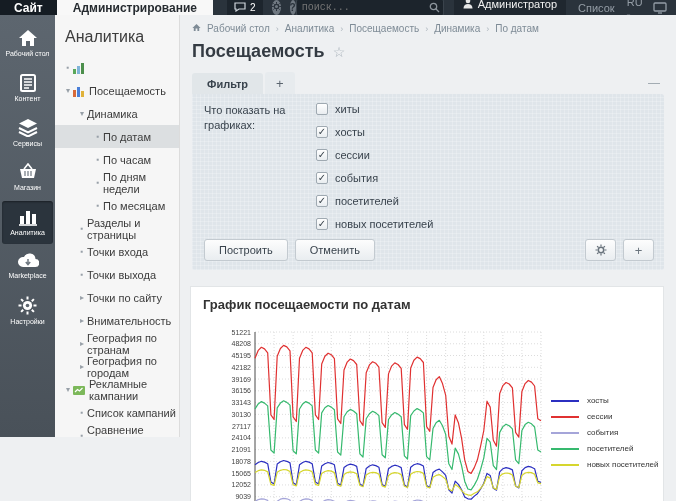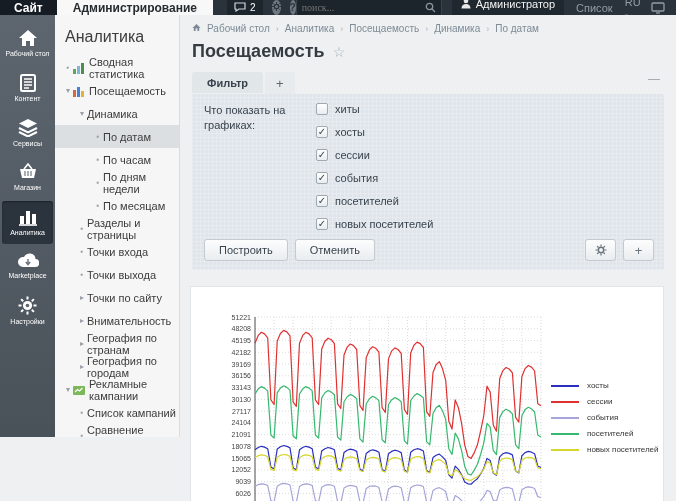--- a/index.html
+++ b/index.html
@@ -13,21 +13,21 @@
   .tab-admin { height:28px; line-height:28px; padding:0 16px; background:#f8f8f8; color:#262b30;
                font-size:12px; font-weight:bold; border-radius:3px 3px 0 0; }
   .notif { display:flex; align-items:center; gap:4px; background:#1d252d; border-radius:2px;
            height:18px; padding:0 7px; margin-left:14px; color:#fff; font-size:10px; }
   .circle-btn { width:15px; height:15px; border-radius:50%; background:#6f7881; margin-left:9px;
                 display:flex; align-items:center; justify-content:center; color:#2a333c;
                 font-size:10px; font-weight:bold; line-height:1; }
   .search { margin-left:auto; width:148px; height:17px; background:#1c242c; border:1px solid #3a434c;
             border-radius:2px; display:flex; align-items:center; padding:0 5px; }
   .search input { flex:1; background:transparent; border:none; outline:none; color:#9aa3ab;
-                  font-size:10px; font-family:Liberation Serif, serif; }
+                  font-size:10px; font-family:Liberation Mono, monospace; }
   .user-btn { display:flex; gap:5px; background:#1f272f; height:20px;
               border-radius:2px; padding:0 9px; margin-left:10px; color:#f2f2f2; font-size:11px; }
   .top-link { color:#949da6; font-size:11px; margin-left:12px; }
   .lang { color:#949da6; font-size:11px; margin-left:12px; }
   .lang .car { font-size:7px; color:#747d86; }
   .top-ic { margin-left:10px; display:flex; align-items:center; }
   .top-ic:last-child { margin-right:8px; }
 
   
   .app { display:flex; height:422px; }
@@ -53,21 +53,21 @@
   
   .main { flex:1; display:flex; flex-direction:column; background:#eef0f2; min-width:0; }
   .breadcrumb { display:flex; align-items:center; gap:6px; padding:8px 12px 4px; font-size:10px;
                 color:#7e8b96; }
   .bc-sep { color:#aeb7bf; font-size:9px; }
   .title-row { display:flex; align-items:center; padding:3px 12px 6px; }
   .page-title { font-size:18px; color:#343b43; font-weight:bold; }
   .fav-star { color:#a9b2ba; font-size:14px; margin-left:8px; }
 
   .filter-wrap { margin:4px 12px 0 12px; }
-  .ftabs { display:flex; align-items:flex-start; }
+  .ftabs { display:flex; align-items:center; }
   .ftab { background:#e1e6e9; border-radius:3px 3px 0 0; padding:5px 15px 4px; font-size:11px;
           font-weight:bold; color:#39434d; }
   .ftab-add { background:#e7ebee; border-radius:3px 3px 0 0; padding:4px 11px 3px; font-size:13px;
               color:#5a646e; margin-left:2px; }
   .fmin { margin-left:auto; color:#9aa3ab; font-size:12px; padding:0 4px; }
   .fpanel { background:#dfe5ea;
             background-image:repeating-linear-gradient(0deg, rgba(255,255,255,.22) 0 1px, transparent 1px 4px),
                              repeating-linear-gradient(90deg, rgba(255,255,255,.22) 0 1px, transparent 1px 4px);
             border-radius:0 3px 3px 3px; padding:9px 10px 9px 12px; }
   .frow { display:flex; }
@@ -241,21 +241,20 @@
     <div id="tree">
         <div class="tree-item lvl0">
           <span class="marker">▪</span>
           <span class="t-ic">
             <svg width="12" height="12" viewBox="0 0 12 12">
               <rect x="0" y="7" width="3" height="5" fill="#5aa85a"></rect>
               <rect x="4" y="4" width="3" height="8" fill="#7fb4d8"></rect>
               <rect x="8" y="1" width="3" height="11" fill="#4c8f4c"></rect>
             </svg>
           </span>
-          <span>Сводная статистика</span>
         </div>
         <div class="tree-item lvl0">
           <span class="marker">▾</span>
           <span class="t-ic">
             <svg width="12" height="12" viewBox="0 0 12 12">
               <rect x="0" y="5" width="3" height="7" fill="#d86a3a"></rect>
               <rect x="4" y="2" width="3" height="10" fill="#4a7fd8"></rect>
               <rect x="8" y="6" width="3" height="6" fill="#e0b23a"></rect>
             </svg>
           </span>
@@ -414,20 +413,21 @@
                 <circle cx="6" cy="6" r="2.7" fill="none" stroke="#6a747d" stroke-width="1.5"></circle>
                 <path d="M6 0.5v2M6 9.5v2M0.5 6h2M9.5 6h2M2.1 2.1l1.4 1.4M8.5 8.5l1.4 1.4M9.9 2.1L8.5 3.5M3.5 8.5L2.1 9.9" stroke="#6a747d" stroke-width="1.2"></path>
               </svg>
           </button>
           <button class="sqbtn">+</button>
         </div>
       </div>
     </div>
 
     <div class="card">
+      <h2>График посещаемости по датам</h2>
       <div class="chart-row">
         <div id="chart"><svg width="344" height="228">
               <line x1="52" y1="196.23529411764704" x2="338" y2="196.23529411764704" stroke="#dcdcdc" stroke-dasharray="1,2"></line>
               <line x1="52" y1="184.47058823529412" x2="338" y2="184.47058823529412" stroke="#dcdcdc" stroke-dasharray="1,2"></line>
               <line x1="52" y1="172.70588235294116" x2="338" y2="172.70588235294116" stroke="#dcdcdc" stroke-dasharray="1,2"></line>
               <line x1="52" y1="160.94117647058823" x2="338" y2="160.94117647058823" stroke="#dcdcdc" stroke-dasharray="1,2"></line>
               <line x1="52" y1="149.17647058823528" x2="338" y2="149.17647058823528" stroke="#dcdcdc" stroke-dasharray="1,2"></line>
               <line x1="52" y1="137.41176470588235" x2="338" y2="137.41176470588235" stroke="#dcdcdc" stroke-dasharray="1,2"></line>
               <line x1="52" y1="125.64705882352942" x2="338" y2="125.64705882352942" stroke="#dcdcdc" stroke-dasharray="1,2"></line>
               <line x1="52" y1="113.88235294117648" x2="338" y2="113.88235294117648" stroke="#dcdcdc" stroke-dasharray="1,2"></line>

